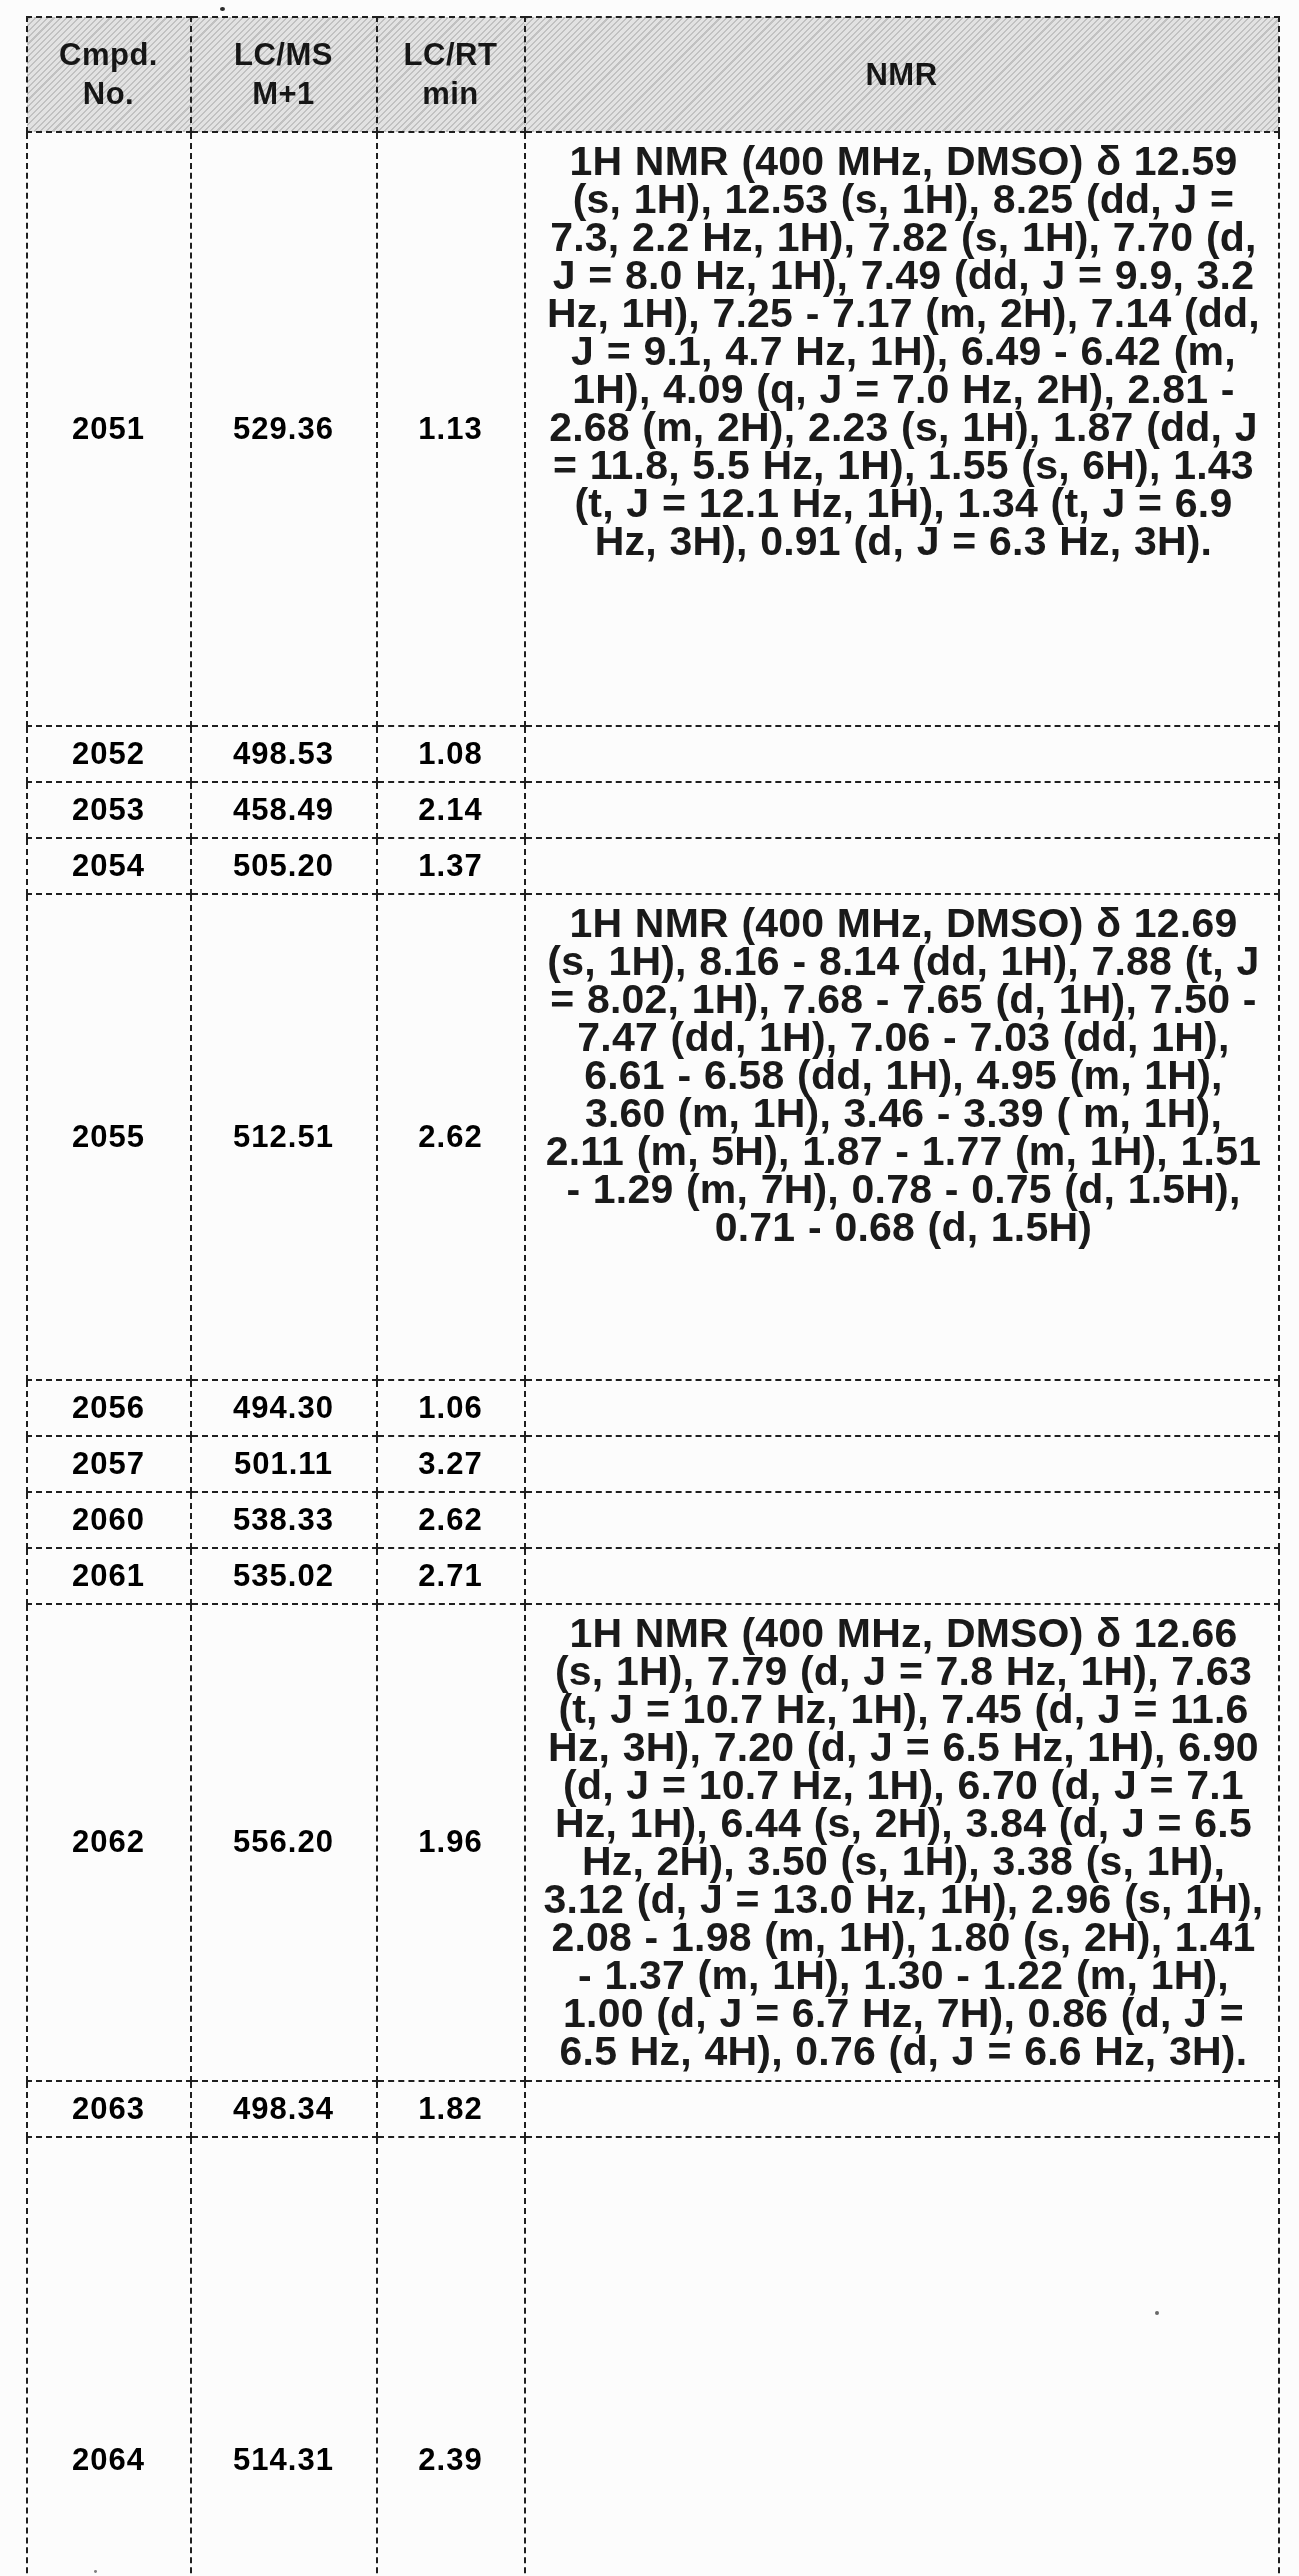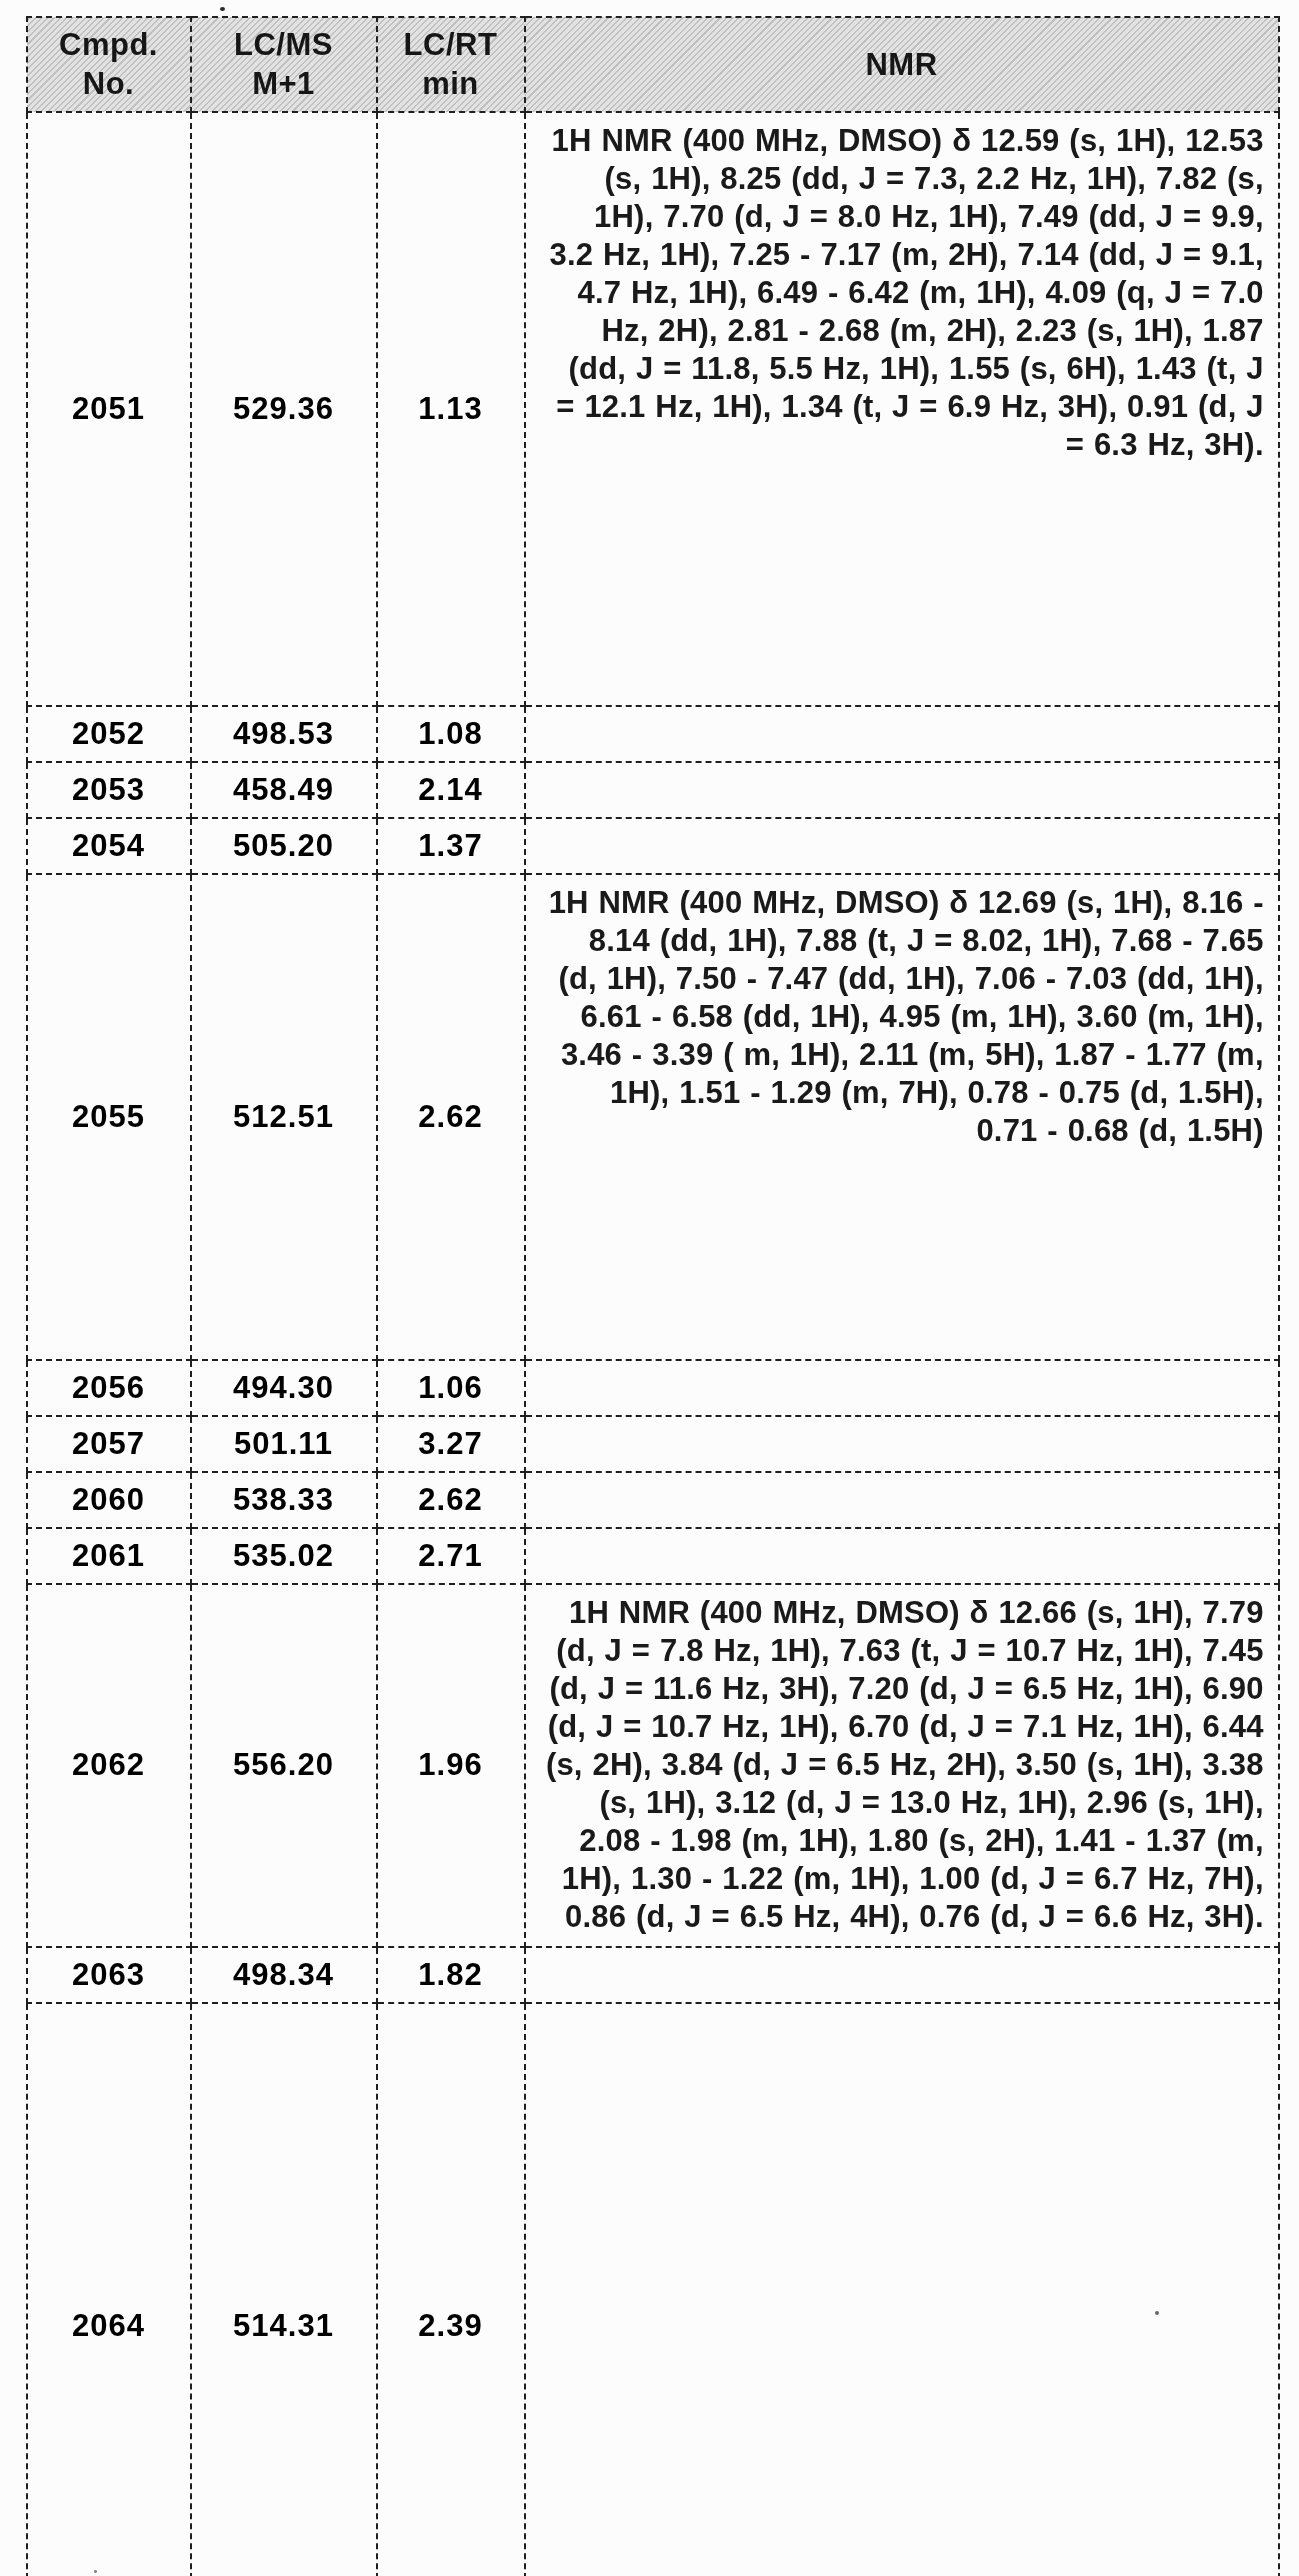--- a/index.html
+++ b/index.html
@@ -26,21 +26,21 @@
   }
   col.c-cmpd { width: 164px; }
   col.c-ms   { width: 186px; }
   col.c-rt   { width: 148px; }
   col.c-nmr  { width: 754px; }
 
   th, td {
     border: 2.9px dashed #1f1f1f;
     box-sizing: border-box;
   }
-  thead tr { height: 95px; }
+  thead tr { height: 115px; }
   th {
     background-color: #e0e0e0;
     background-image: repeating-linear-gradient(135deg,
         rgba(30,30,30,0.16) 0px, rgba(30,30,30,0.16) 1.5px,
         rgba(255,255,255,0.05) 1.5px, rgba(255,255,255,0.05) 4.4px);
     font-size: 31px;
     font-weight: bold;
     letter-spacing: 0.5px;
     text-align: center;
     vertical-align: middle;
@@ -50,24 +50,24 @@
   }
   td.num {
     font-size: 31px;
     font-weight: bold;
     text-align: center;
     vertical-align: middle;
     letter-spacing: 1px;
     color: #000000;
   }
   td.nmr {
-    font-size: 31px;
+    font-size: 41px;
     font-weight: bold;
     vertical-align: top;
-    text-align: right;
+    text-align: center;
     padding: 9.8px 13.8px 9.8px 17.7px;
     line-height: 38px;
     letter-spacing: 0.2px;
     color: #1a1a1a;
     word-spacing: 1px;
   }
   
   tbody tr { height: 56px; }
   tbody tr:nth-child(1)  { height: 594px; }
   tbody tr:nth-child(5)  { height: 486px; }

